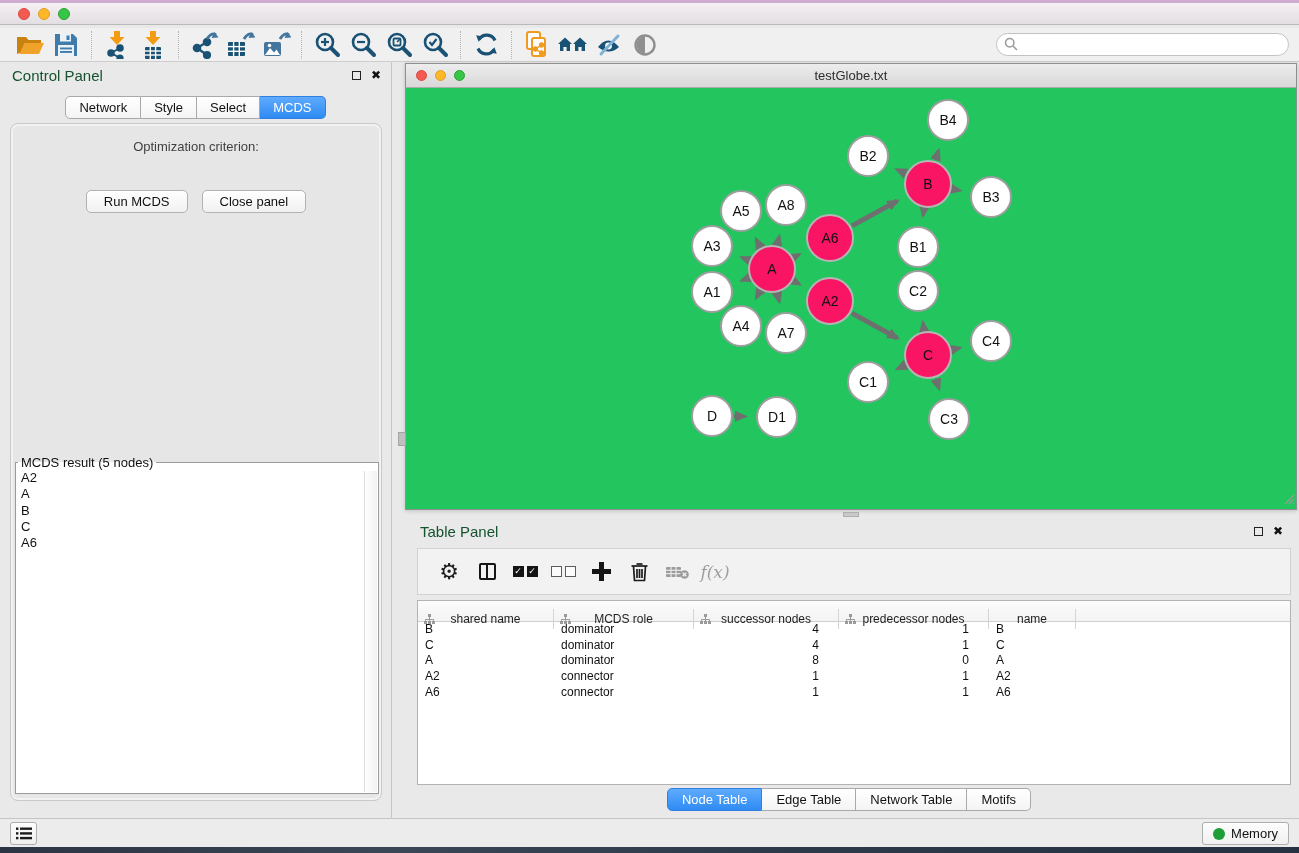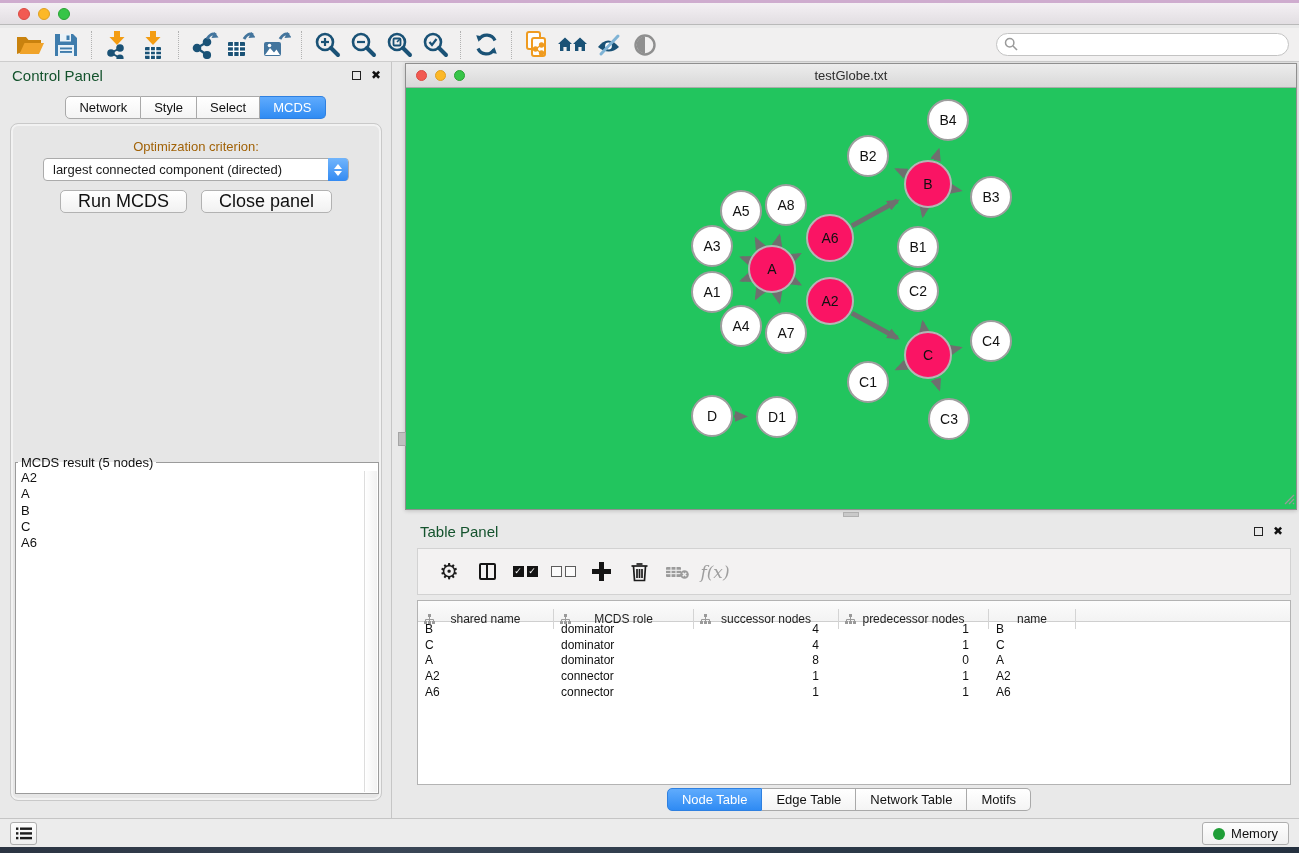--- a/index.html
+++ b/index.html
@@ -38,31 +38,31 @@
   .segbar { display:flex; justify-content:center; }
   .seg { padding:3px 13px; background:linear-gradient(#ffffff,#f4f4f4); border:1px solid #a9a9a9; border-left:none;
     font-size:13px; color:#111; cursor:default; }
   .seg:first-child { border-left:1px solid #a9a9a9; border-radius:5px 0 0 5px; }
   .seg:last-child { border-radius:0 5px 5px 0; }
   .seg.active { background:linear-gradient(#5fabfd,#2f8bf3); color:#fff; border-color:#2f80e0; }
 
   #cp-tabs { position:absolute; left:0; top:34px; width:100%; }
   #cp-content { position:absolute; left:10px; top:61px; width:372px; height:678px;
     background:#e6e6e6; border:1px solid #c9c9c9; border-radius:8px; box-shadow:0 0 0 2px #f2f2f2 inset; }
-  #opt-label { position:absolute; left:0; top:15px; width:100%; text-align:center; font-size:13px; color:#a16207; }
+  #opt-label { position:absolute; left:0; top:15px; width:100%; text-align:center; font-size:13px; color:#404040; }
   #criterion { position:absolute; left:32px; top:34px; width:306px; height:23px; background:#fff;
     border:1px solid #ababab; border-radius:4px; font-size:13px; display:flex; align-items:center; padding-left:9px; cursor:default; }
   #criterion .stepper { position:absolute; right:0; top:-1px; width:20px; height:23px;
     background:linear-gradient(#71b5fc,#338af2); border-radius:0 4px 4px 0; display:flex; flex-direction:column;
     align-items:center; justify-content:center; gap:2px; }
   .tri-up { width:0; height:0; border-left:4px solid transparent; border-right:4px solid transparent; border-bottom:5px solid #fff; }
   .tri-dn { width:0; height:0; border-left:4px solid transparent; border-right:4px solid transparent; border-top:5px solid #fff; }
   #cp-buttons { position:absolute; left:0; top:66px; width:100%; display:flex; justify-content:center; gap:14px; }
   .mac-btn { height:23px; padding:0 17px; background:linear-gradient(#ffffff,#f1f1f1); border:1px solid #b2b2b2;
-    border-radius:5px; font-size:18px; color:#111; cursor:default; }
+    border-radius:5px; font-size:13px; color:#111; cursor:default; }
 
   #mcds-fieldset { position:absolute; left:4px; top:331px; width:364px; height:339px;
     border:1px solid #9b9b9b; background:#fff; }
   #mcds-fieldset legend { font-size:13px; color:#111; padding:0 3px; margin-left:2px; }
   #mcds-list { position:absolute; left:3px; top:0px; right:16px; bottom:2px; overflow:hidden; }
   .mcds-item { font-size:13px; line-height:16.3px; color:#111; padding-left:2px; }
   #mcds-scroll { position:absolute; right:1px; top:1px; bottom:1px; width:13px;
     background:linear-gradient(90deg,#ffffff,#f1f1f1); border-left:1px solid #ddd; }
 
   
@@ -301,27 +301,20 @@
     </span>
   </div>
   <div id="cp-tabs" class="segbar">
     <span class="seg">Network</span>
     <span class="seg">Style</span>
     <span class="seg">Select</span>
     <span class="seg active">MCDS</span>
   </div>
   <div id="cp-content">
     <div id="opt-label">Optimization criterion:</div>
-    <div id="criterion">
-      <span>largest connected component (directed)</span>
-      <span class="stepper">
-          <span class="tri-up"></span>
-          <span class="tri-dn"></span>
-        </span>
-    </div>
     <div id="cp-buttons">
       <button class="mac-btn">Run MCDS</button>
       <button class="mac-btn">Close panel</button>
     </div>
     <fieldset id="mcds-fieldset">
       <legend>MCDS result (5 nodes)</legend>
       <div id="mcds-list">
           <div class="mcds-item">A2</div>
           <div class="mcds-item">A</div>
           <div class="mcds-item">B</div>

